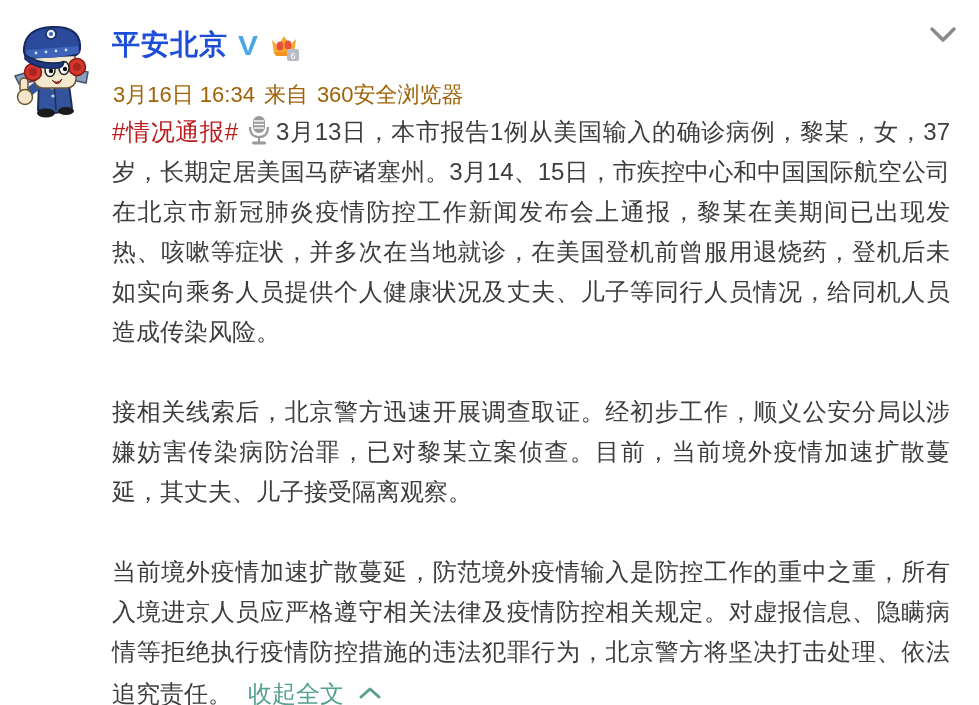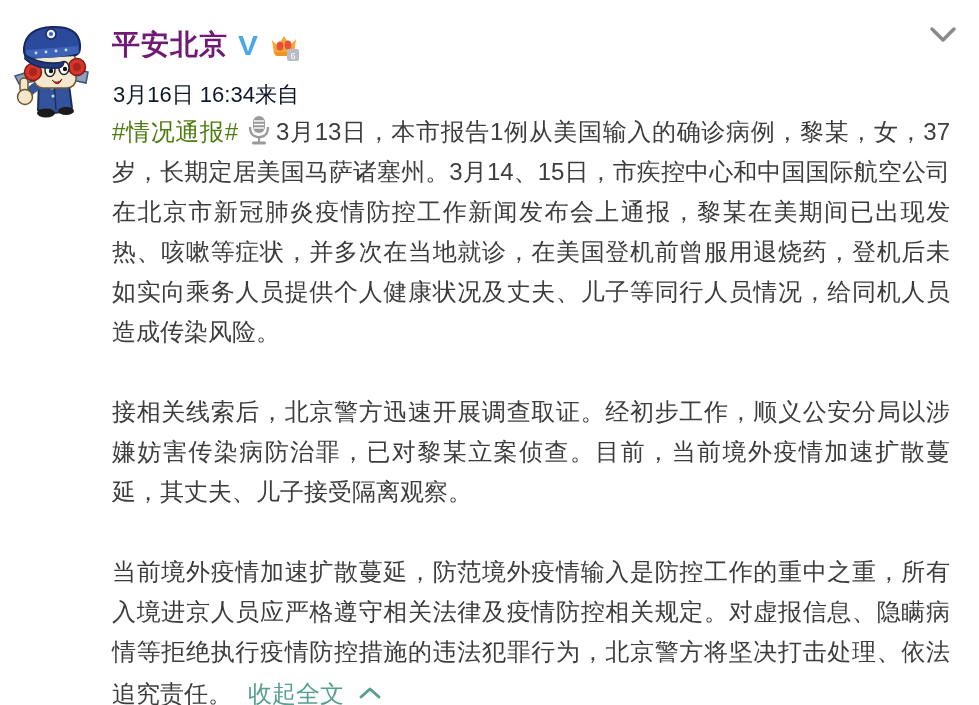--- a/index.html
+++ b/index.html
@@ -27,39 +27,40 @@
     left: 112px;
     top: 28px;
     display: flex;
     align-items: center;
     gap: 10px;
     height: 34px;
   }
   .author-name {
     font-size: 28px;
     font-weight: bold;
-    color: #701a75;
+    color: #1d4ed8;
     letter-spacing: 1px;
     cursor: pointer;
   }
   .v-badge {
     font-size: 30px;
     font-weight: 900;
     color: #4ba7e8;
     line-height: 1;
     transform: scaleY(0.95);
   }
   .crown { width: 32px; height: 30px; position: relative; top: 2px; }
   .meta-row {
     position: absolute;
     left: 113px;
     top: 80px;
     font-size: 22px;
-    color: #0f172a;
+    color: #a16207;
     display: flex;
+    gap: 9px;
     align-items: baseline;
   }
   .meta-row .lnk { cursor: pointer; }
   .more-chevron {
     position: absolute;
     left: 928px;
     top: 24px;
     width: 30px;
     height: 24px;
     cursor: pointer;
@@ -71,21 +72,21 @@
     left: 112px;
     top: 112px;
     width: 838px;
     font-size: 24px;
     line-height: 40px;
     color: #3d3d3d;
     text-align: justify;
   }
   .content p { margin: 0 0 40px 0; }
   .content p:last-child { margin-bottom: 0; }
-  .hashtag { color: #4d7c0f; cursor: pointer; text-decoration: none; }
+  .hashtag { color: #b91c1c; cursor: pointer; text-decoration: none; }
   .mic-icon {
     display: inline-block;
     width: 24px;
     height: 30px;
     vertical-align: -5px;
     margin: 0 5px 0 9px;
   }
   .collapse-link {
     color: #55a08f;
     cursor: pointer;
@@ -163,20 +164,21 @@
         <rect x="7" y="20" width="18" height="4" rx="2" fill="#ef9420"></rect>
         <rect x="19" y="17" width="12" height="12" rx="2" fill="#b9bcc4"></rect>
         <text x="25" y="26.5" font-size="9" font-family="Liberation Sans, sans-serif" fill="#ffffff" text-anchor="middle">6</text>
       </svg>
     </span>
   </div>
 
   <div class="meta-row">
     <span class="lnk">3月16日 16:34</span>
     <span>来自</span>
+    <span class="lnk">360安全浏览器</span>
   </div>
 
   <div class="more-chevron">
     <svg viewBox="0 0 30 24" width="30" height="24">
       <polyline points="4,5 15,16 26,5" fill="none" stroke="#8a8a8a" stroke-width="3.5" stroke-linecap="round" stroke-linejoin="round"></polyline>
     </svg>
   </div>
 
   <div class="content">
     <p>

